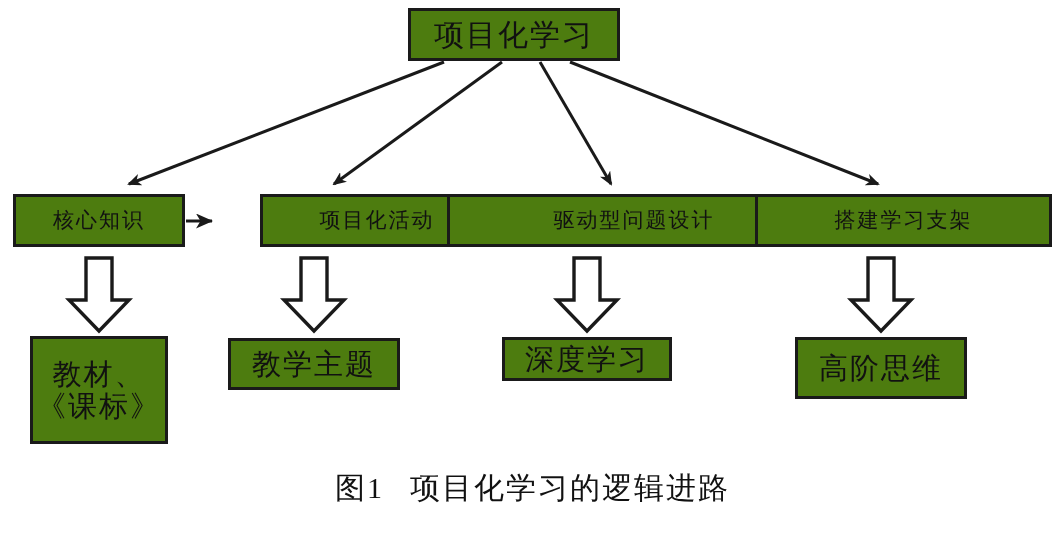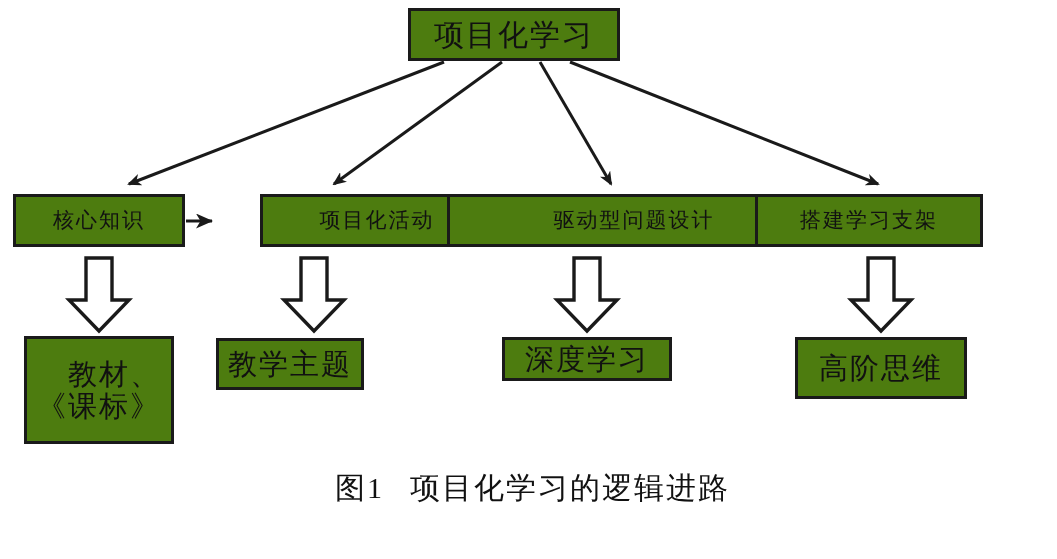--- a/index.html
+++ b/index.html
@@ -45,27 +45,27 @@
     font-size: 30px;
   }
   .node-stage {
     top: 194px;
     height: 53px;
     font-size: 21px;
   }
   .node-stage-1 { left: 13px;  width: 172px; }
   .node-stage-2 { left: 212px; width: 234px; margin-left: 48px; }
   .node-stage-3 { left: 447px; width: 334px; padding-left: 40px; }
-  .node-stage-4 { left: 755px; width: 228px; }
+  .node-stage-4 { left: 755px; width: 297px; }
 
   .node-out {
     font-size: 29px;
   }
-  .node-out-1 { left: 24px;  top: 336px; width: 150px; height: 108px; text-align: right; }
-  .node-out-2 { left: 216px; top: 338px; width: 148px; height: 52px; }
+  .node-out-1 { left: 30px;  top: 336px; width: 138px; height: 108px; }
+  .node-out-2 { left: 228px; top: 338px; width: 172px; height: 52px; }
   .node-out-3 { left: 502px; top: 337px; width: 170px; height: 44px; }
   .node-out-4 { left: 795px; top: 337px; width: 172px; height: 62px; }
 
   .caption {
     position: absolute;
     left: 4px;
     top: 468px;
     width: 1057px;
     text-align: center;
     font-size: 30px;

